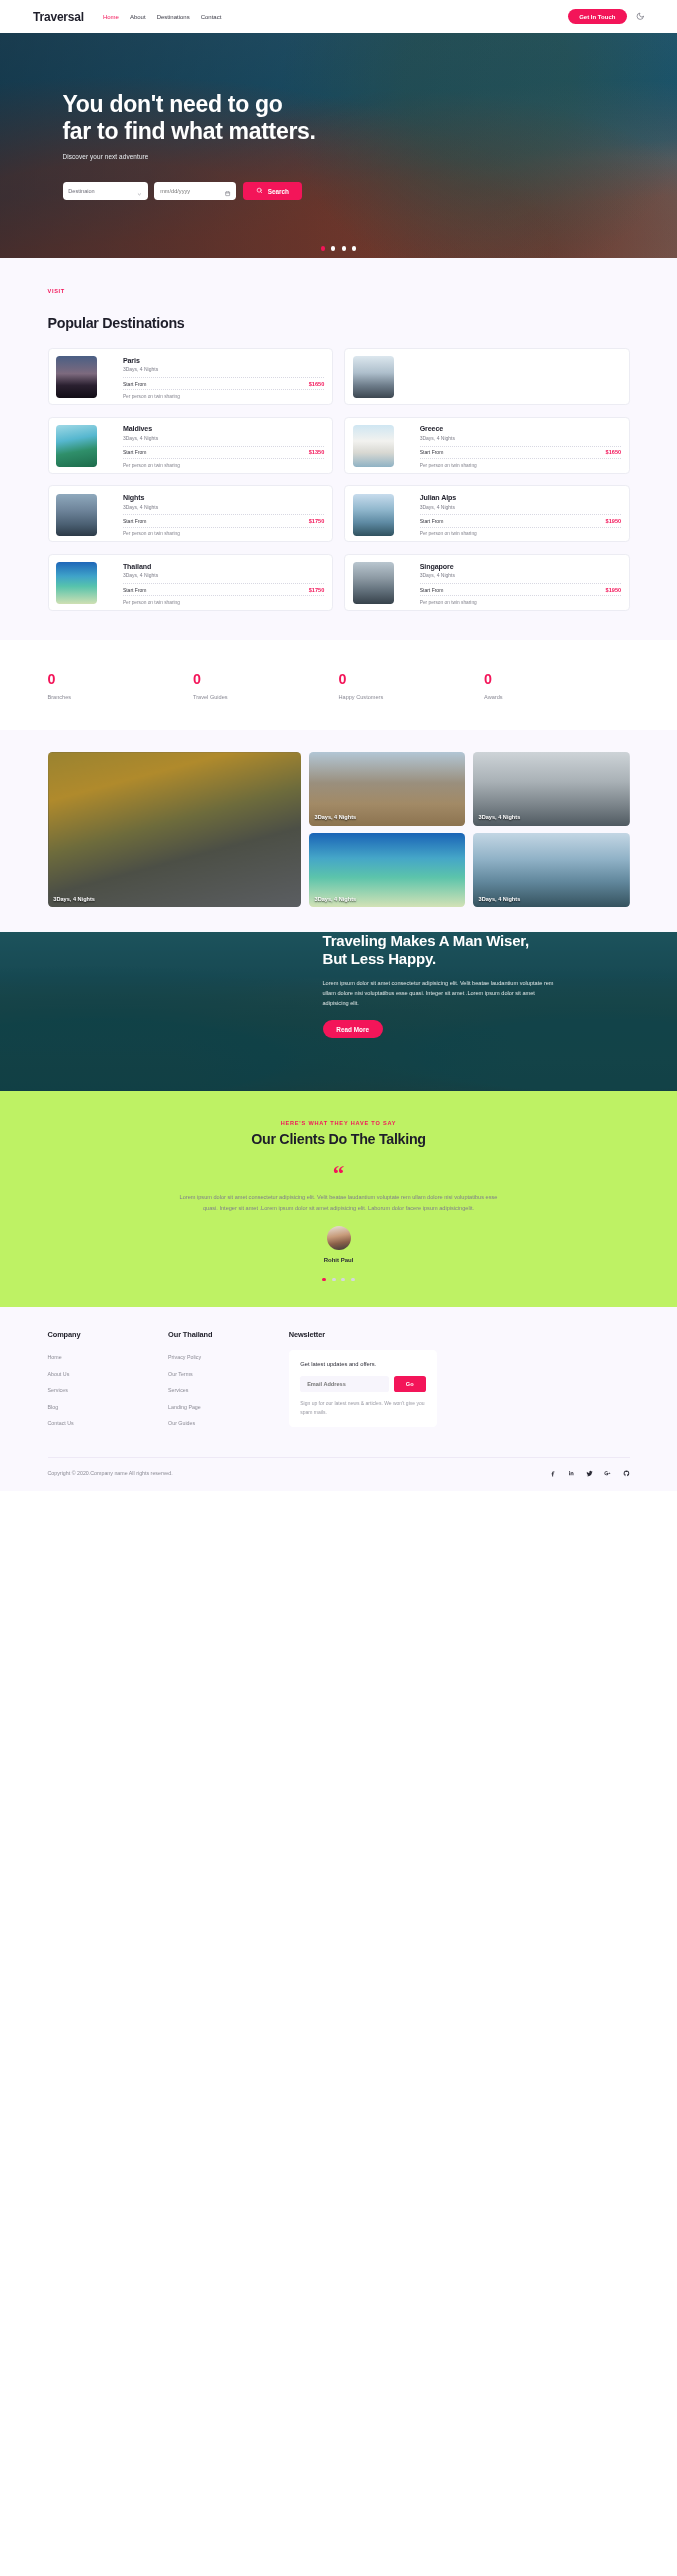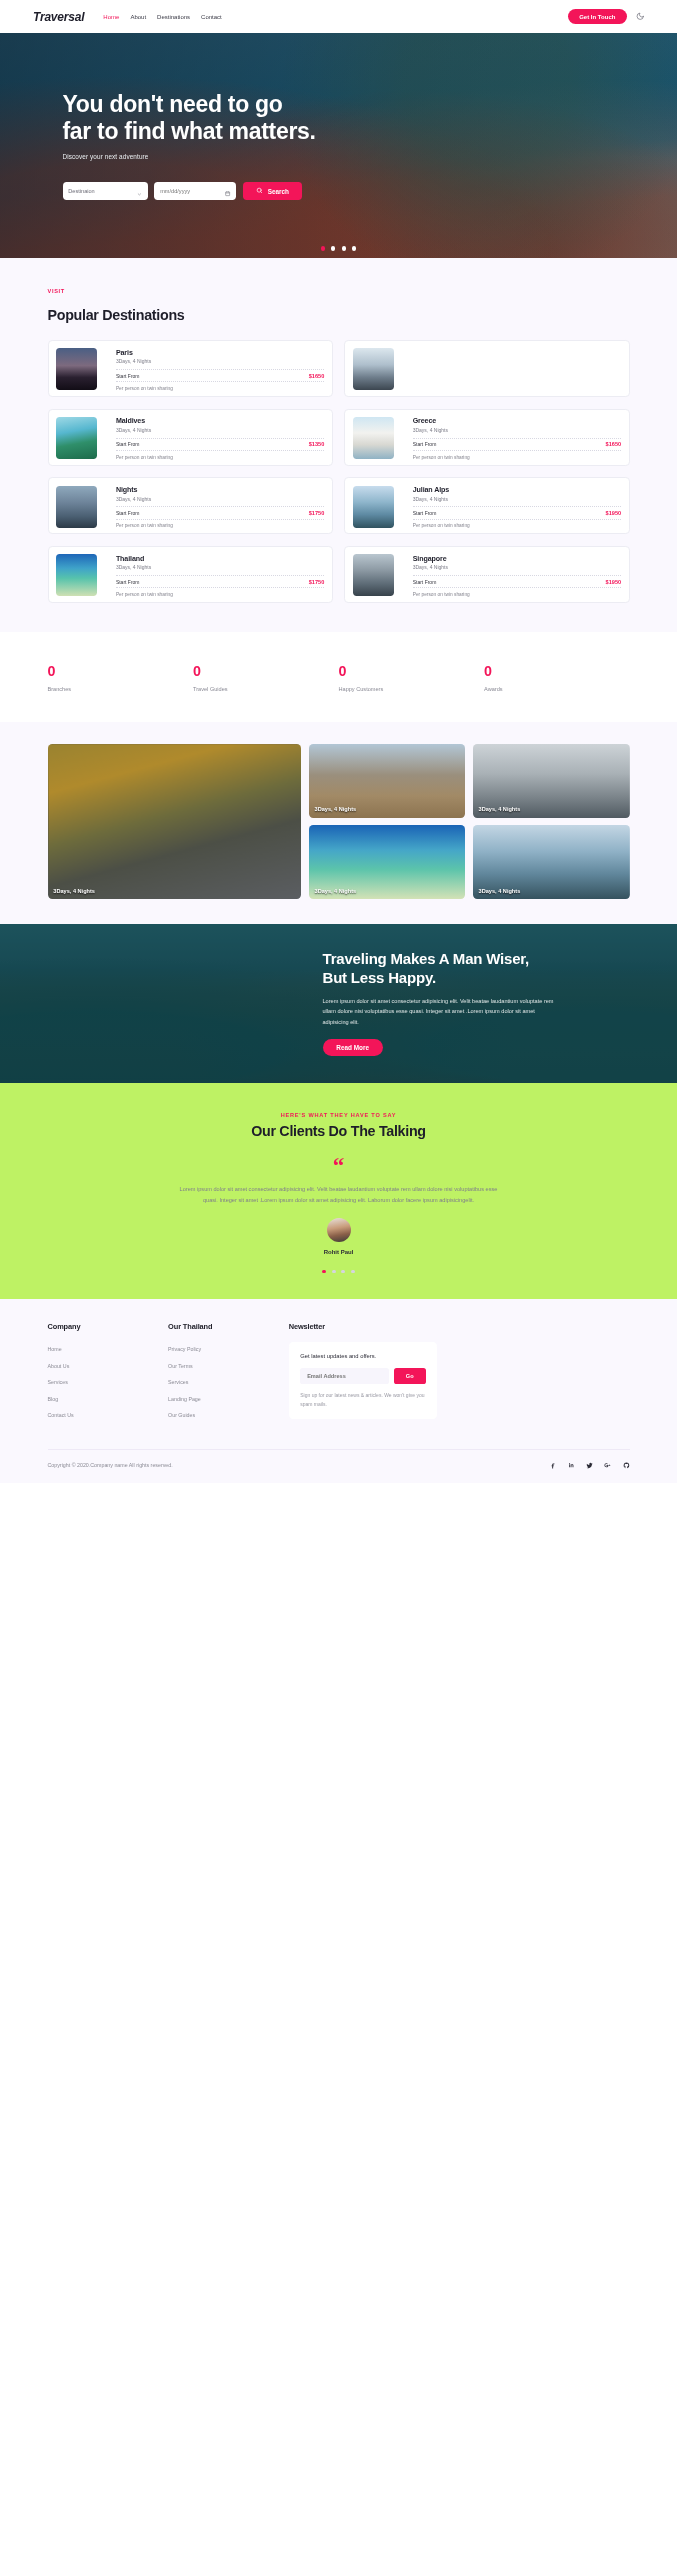--- a/index.html
+++ b/index.html
@@ -11,21 +11,21 @@
     -webkit-font-smoothing: antialiased;
   }
   .wrap { width: 677px; margin: 0 auto; }
   .container { width: 582px; margin: 0 auto; }
 
   
   .header {
     height: 33px; background: #ffffff; display: flex; align-items: center;
     padding: 0 33px; position: relative;
   }
-  .brand { font-size: 12px; font-weight: bold; letter-spacing: -0.2px; color: #1e1e2a; font-style: italic; }
+  .brand { font-size: 12px; font-weight: bold; letter-spacing: -0.2px; color: #1e1e2a; }
   .nav { display: flex; align-items: center; gap: 11px; margin-left: 19px; }
   .nav a { font-size: 6px; color: #3a3a46; text-decoration: none; }
   .nav a.active { color: #f31559; }
   .header-right { margin-left: auto; display: flex; align-items: center; gap: 8.5px; }
   .btn-pill {
     background: #f31559; color: #fff; border: none; border-radius: 10.6px;
     font-size: 6px; font-weight: bold; padding: 4.8px 11.6px; cursor: pointer;
     font-family: "Liberation Sans", sans-serif;
   }
   .moon { width: 8.5px; height: 8.5px; display: block; }
@@ -78,27 +78,27 @@
     display: flex; justify-content: center; gap: 6.4px;
   }
   .dot { width: 4.2px; height: 4.2px; border-radius: 50%; background: #ffffff; }
   .dot.on { background: #f31559; }
 
   
   .section-dest { background: #faf8fe; padding: 30px 0 29px; }
   .eyebrow {
     color: #f31559; font-size: 5.6px; font-weight: bold; letter-spacing: 0.7px;
   }
-  .sec-title { font-size: 14.3px; font-weight: bold; margin-top: 13px; letter-spacing: -0.3px; }
+  .sec-title { font-size: 14.3px; font-weight: bold; margin-top: 21px; letter-spacing: -0.3px; }
   .dest-grid {
     display: grid; grid-template-columns: 1fr 1fr; gap: 11.6px 11.6px; margin-top: 17px;
   }
   .dcard {
     background: #fff; border: 0.5px solid #ececf3; border-radius: 4.2px;
-    padding: 7.4px; display: flex; gap: 19px; height: 57px;
+    padding: 7.4px; display: flex; gap: 26px; height: 57px;
   }
   .dthumb { width: 41px; height: 42px; border-radius: 3.7px; flex: none; background-size: cover; background-position: center; }
   .dbody { flex: 1; min-width: 0; padding-top: 0.5px; }
   .dname { font-size: 7.1px; font-weight: bold; letter-spacing: -0.1px; }
   .ddur { font-size: 5px; color: #7c7c88; margin-top: 1.6px; }
   .drow {
     display: flex; justify-content: space-between; align-items: center;
     border-top: 0.5px dotted #d8d8e2; border-bottom: 0.5px dotted #d8d8e2;
     padding: 2.6px 0; margin-top: 4.8px;
   }
@@ -139,21 +139,21 @@
   }
   .g-road { background-image: linear-gradient(165deg,#9a8330 0%,#b08a2c 22%,#6d6b3c 46%,#4c4f46 64%,#5b5e62 100%); }
   .g-sphinx { background-image: linear-gradient(180deg,#b2c6d5 0%,#9a8f7d 42%,#a28a66 70%,#8c7350 100%); }
   .g-merlion { background-image: linear-gradient(180deg,#cdd3d7 0%,#a9b1b6 40%,#7b848a 72%,#505a61 100%); }
   .g-boat { background-image: linear-gradient(180deg,#1a63b6 0%,#45a6c8 34%,#5cc4ab 60%,#d3e2b6 100%); }
   .g-hall { background-image: linear-gradient(180deg,#c3d6e4 0%,#8fb1c6 36%,#61879c 66%,#35525e 100%); }
 
   
   .cta {
     position: relative; height: 159px; overflow: hidden;
-    display: flex; align-items: center;
+    display: flex; align-items: flex-start;
   }
   .cta-bg {
     position: absolute; inset: 0;
     background:
       radial-gradient(ellipse at 14% 80%, rgba(18,92,102,0.85) 0 22%, rgba(0,0,0,0) 52%),
       radial-gradient(ellipse at 88% 78%, rgba(20,96,106,0.85) 0 20%, rgba(0,0,0,0) 50%),
       linear-gradient(180deg, #2c7a87 0%, #246a77 28%, #3d5f51 58%, #4a5940 82%, #3f4a38 100%);
   }
   .cta-bg:after {
     content: ""; position: absolute; inset: 0; background: rgba(8,28,34,0.42);

